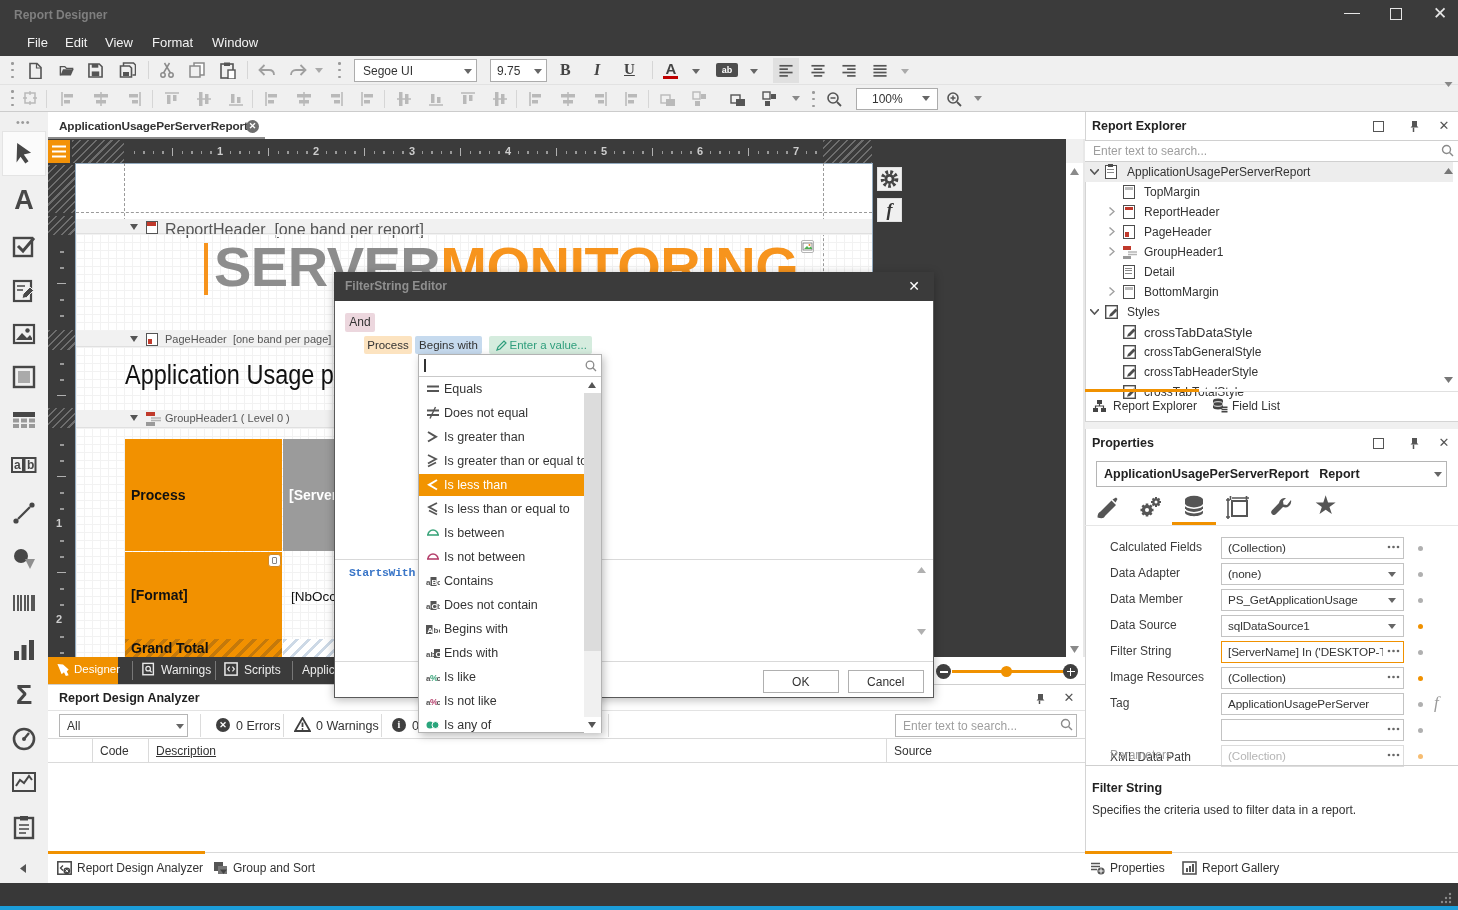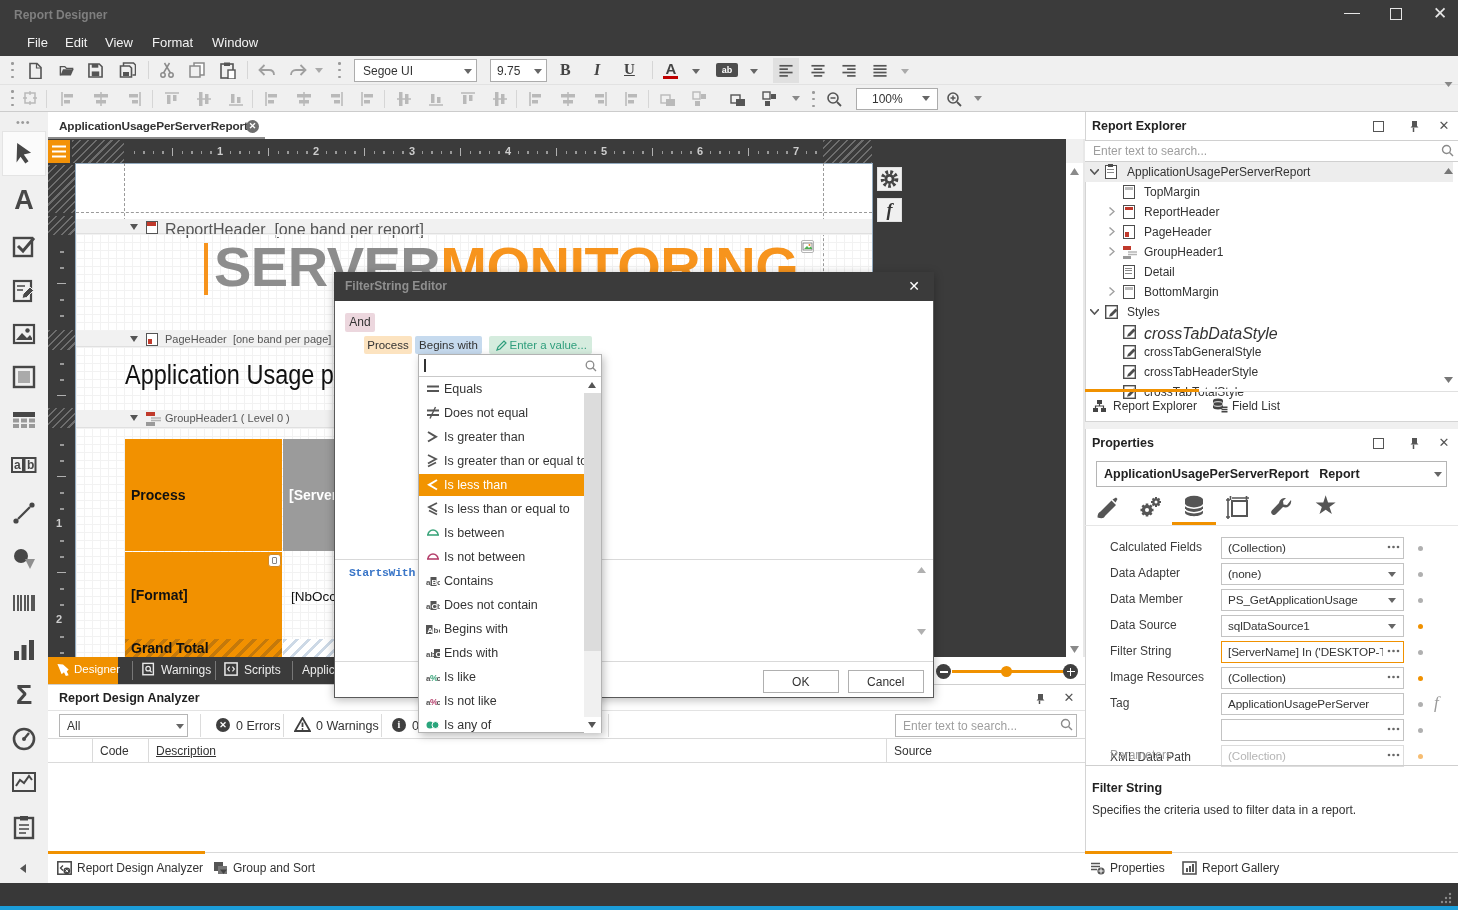--- a/index.html
+++ b/index.html
@@ -911,21 +911,21 @@
   </div>
 <svg style="position:absolute;left:1105px;top:305px;" width="15" height="14" viewBox="0 0 15 14">
     <rect x="0.7" y="0.7" width="11.6" height="12.6" fill="#fff" stroke="#4d4d4d" stroke-width="1.4"></rect>
     <path d="M5 9l5.5-5.5 2 2L7 11l-3 .8z" fill="#4d4d4d"></path>
   </svg>
 <div style="left:1127px;top:305px;width:260px;height:14px;font-size:12px;color:#333;">Styles</div>
 <svg style="position:absolute;left:1123px;top:325px;" width="15" height="14" viewBox="0 0 15 14">
     <rect x="0.7" y="0.7" width="11.6" height="12.6" fill="#fff" stroke="#4d4d4d" stroke-width="1.4"></rect>
     <path d="M5 9l5.5-5.5 2 2L7 11l-3 .8z" fill="#4d4d4d"></path>
   </svg>
-<div style="left:1144px;top:325px;width:260px;height:14px;font-size:16px;color:#333;font-style:italic;">crossTabDataStyle</div>
+<div style="left:1144px;top:325px;width:260px;height:14px;font-size:13px;color:#333;">crossTabDataStyle</div>
 <svg style="position:absolute;left:1123px;top:345px;" width="15" height="14" viewBox="0 0 15 14">
     <rect x="0.7" y="0.7" width="11.6" height="12.6" fill="#fff" stroke="#4d4d4d" stroke-width="1.4"></rect>
     <path d="M5 9l5.5-5.5 2 2L7 11l-3 .8z" fill="#4d4d4d"></path>
   </svg>
 <div style="left:1144px;top:345px;width:260px;height:14px;font-size:12px;color:#333;">crossTabGeneralStyle</div>
 <svg style="position:absolute;left:1123px;top:365px;" width="15" height="14" viewBox="0 0 15 14">
     <rect x="0.7" y="0.7" width="11.6" height="12.6" fill="#fff" stroke="#4d4d4d" stroke-width="1.4"></rect>
     <path d="M5 9l5.5-5.5 2 2L7 11l-3 .8z" fill="#4d4d4d"></path>
   </svg>
 <div style="left:1144px;top:365px;width:260px;height:14px;font-size:12px;color:#333;">crossTabHeaderStyle</div>

